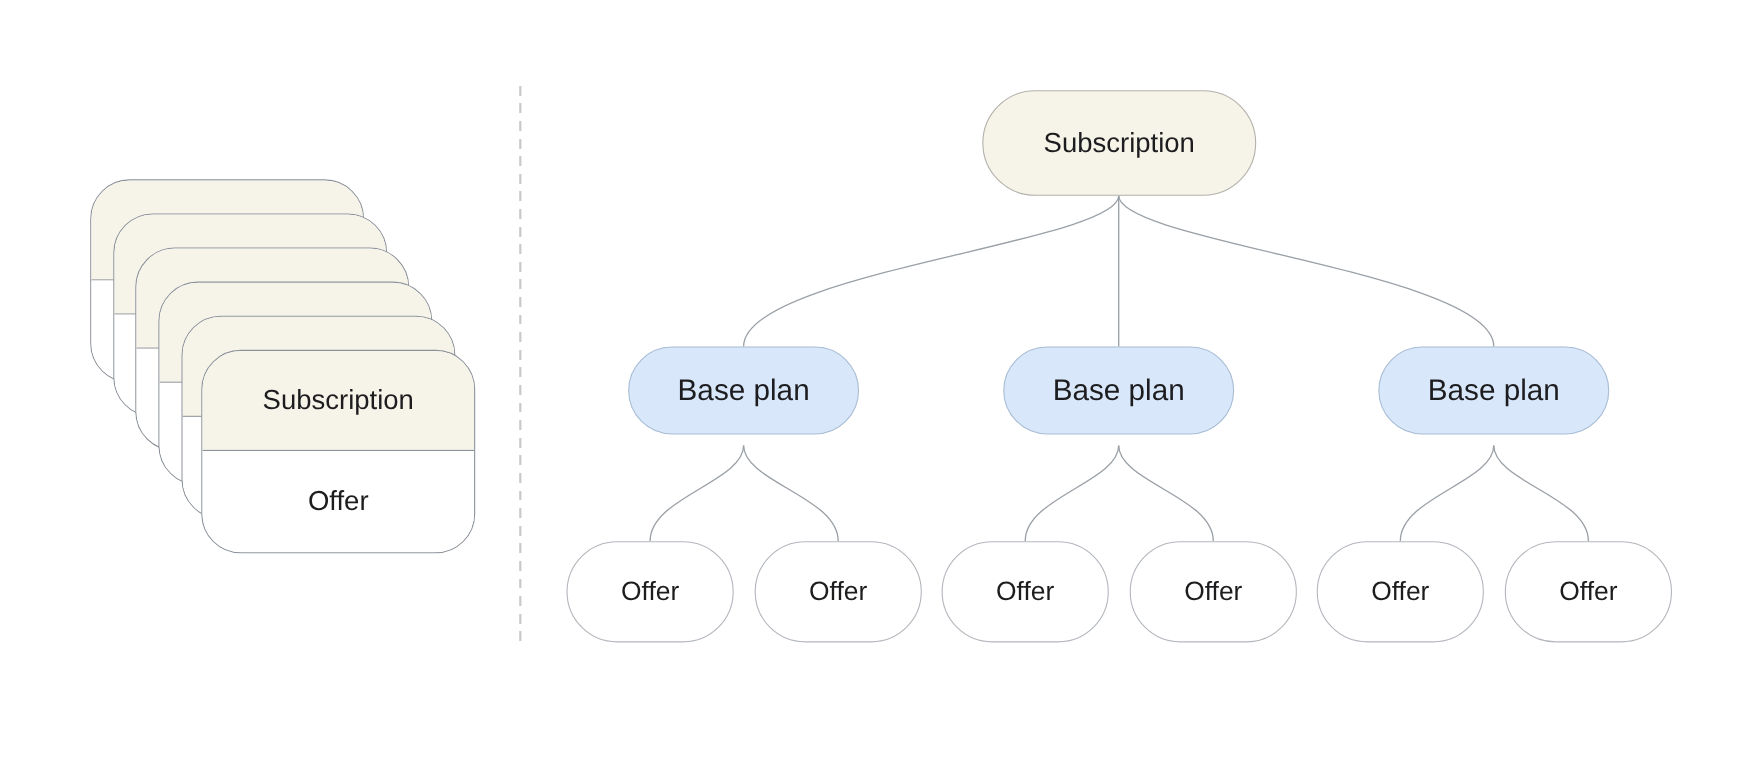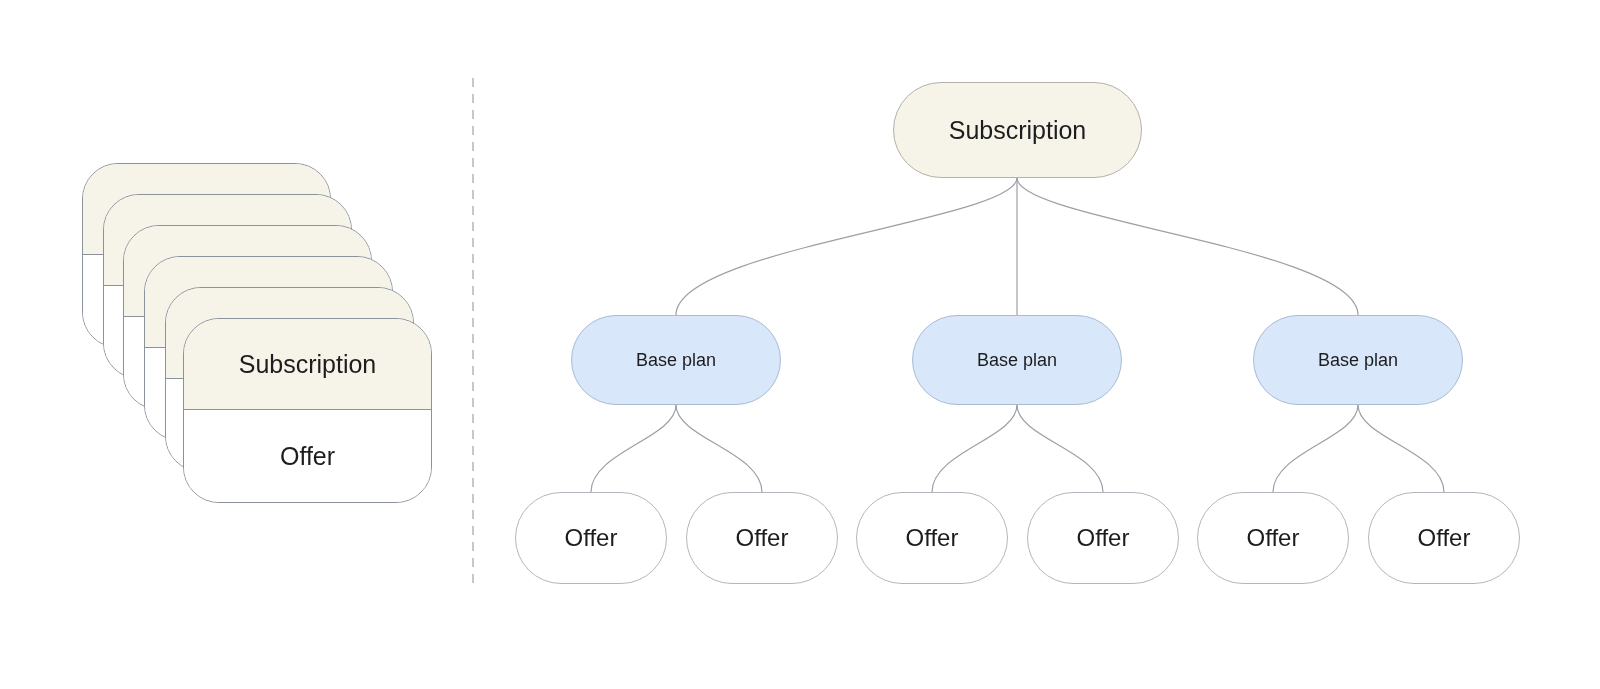--- a/index.html
+++ b/index.html
@@ -75,25 +75,25 @@
     background: #ffffff;
   }
   .node-subscription {
     left: 893px; top: 82px; width: 249px; height: 96px;
     background: var(--subscription-fill, #f6f3e8);
     border: 1px solid var(--subscription-border, #b2b1ab);
     border-radius: 48px;
     font-size: 25px;
   }
   .node-base {
-    top: 315px; width: 210px; height: 90px;
+    top: 315px; width: 210px; height: 80px;
     background: var(--base-plan-fill, #d8e7fa);
     border: 1px solid var(--base-plan-border, #a8bcd4);
     border-radius: 45px;
-    font-size: 18px;
+    font-size: 27px;
   }
   .bp-0 { left: 571px; }
   .bp-1 { left: 912px; }
   .bp-2 { left: 1253px; }
   .node-offer {
     top: 492px; width: 152px; height: 92px;
     background: var(--offer-fill, #ffffff);
     border: 1px solid var(--offer-border, #b3b7bd);
     border-radius: 46px;
     font-size: 24px;

